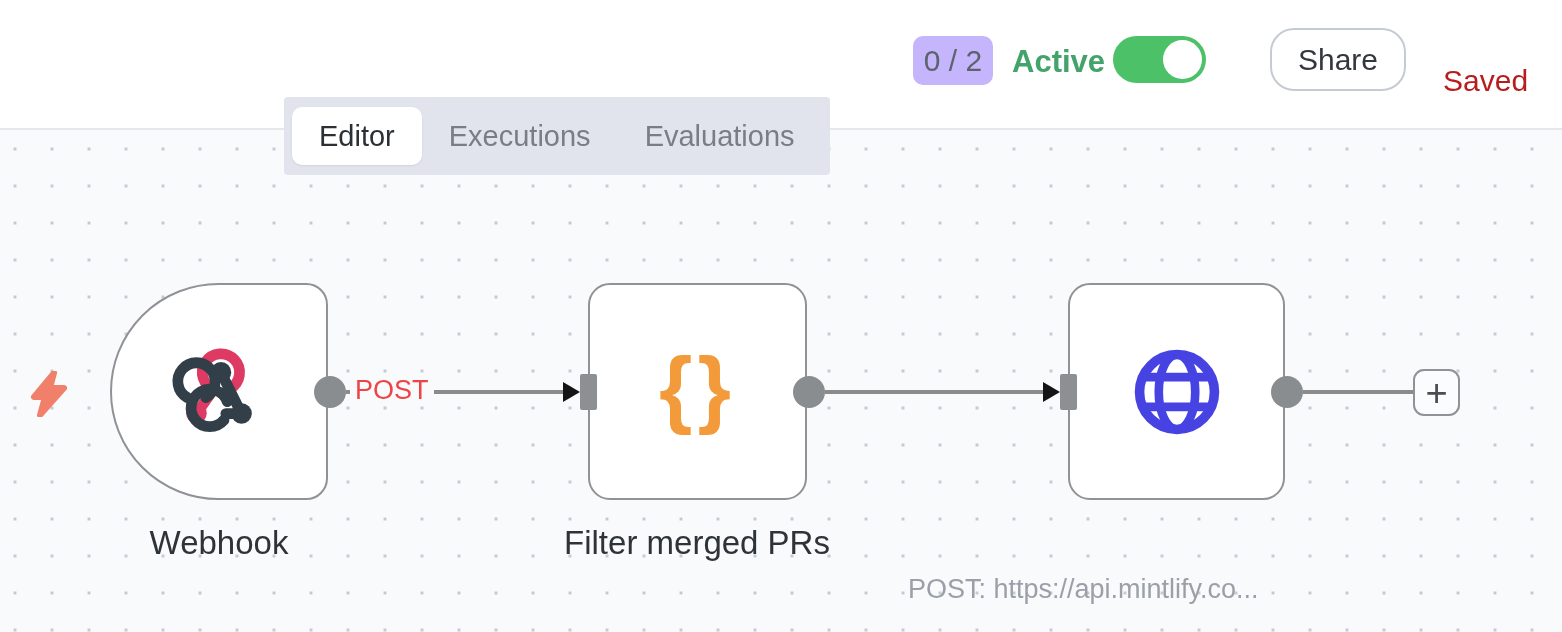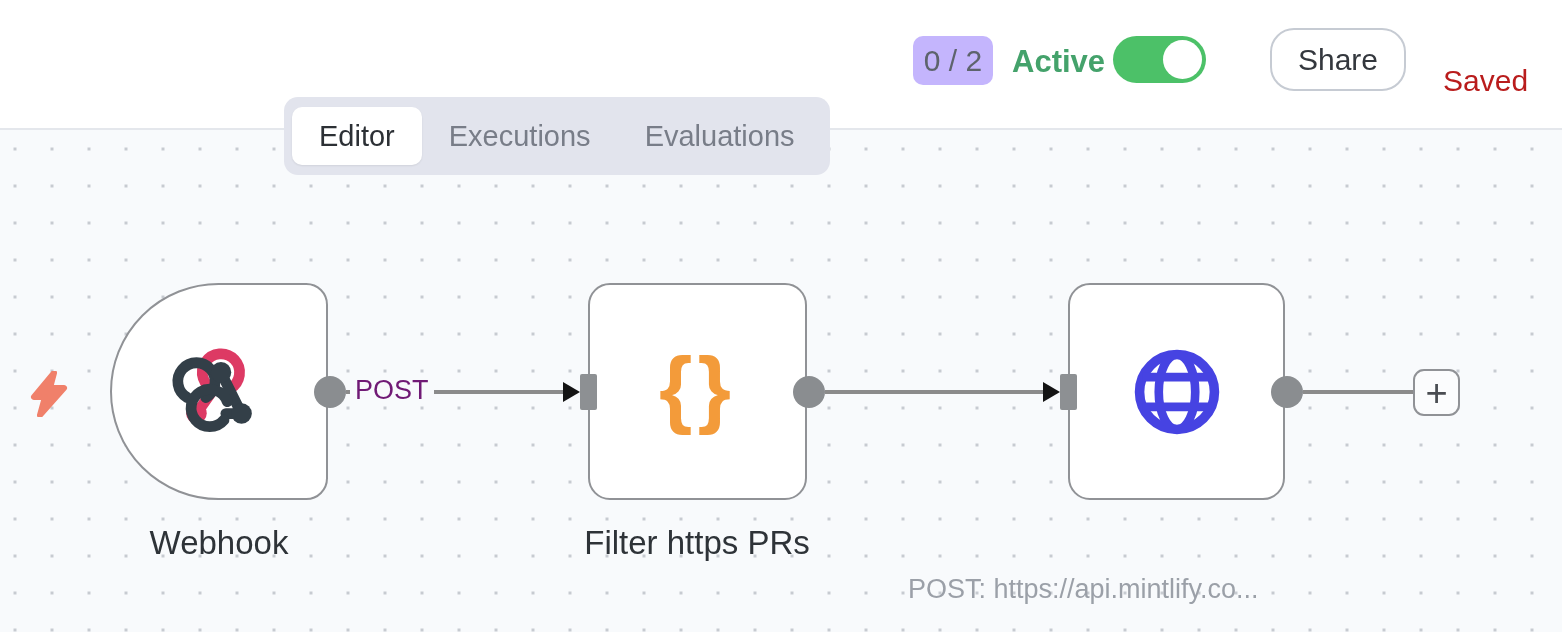--- a/index.html
+++ b/index.html
@@ -40,21 +40,21 @@
     font-size:30px; color:#34383e; cursor:pointer;
   }
   .saved-label {
     position:absolute; left:1443px; top:44px;
     font-size:30px; color:#b91c1c;margin-top:20px;
   }
 
   
   .tabs {
     position:absolute; left:284px; top:97px; height:78px;
-    background:#e2e4ed; border-radius:14px;
+    background:#e2e4ed; border-radius:4px;
     display:flex; align-items:center; padding:0 8px; z-index:5;
   }
   .tab {
     font-size:29px; color:#787d88; padding:0 27px; height:58px;
     display:flex; align-items:center; border-radius:10px; cursor:pointer;
     white-space:nowrap;
   }
   .tab.active {
     background:#ffffff; color:#2c3035;
     box-shadow:0 1px 2px rgba(0,0,0,0.08);
@@ -99,21 +99,21 @@
   .wire {
     position:absolute; top:260px; height:3.5px; background:#8b8b8b; cursor:pointer;
   }
   .wire-arrow {
     position:absolute; top:252px; width:0; height:0; 
     border-top:10px solid transparent; border-bottom:10px solid transparent;
     border-left:17px solid #141414;
   }
   .post-pill {
     position:absolute; left:350px; top:245px; z-index:4;
-    font-size:27px; color:#701a75; background:#f8fafc; padding:0 5px;
+    font-size:27px; color:#ef4444; background:#f8fafc; padding:0 5px;
   }
 
   .braces-glyph {
     font-size:86px; font-weight:600; color:#f39b3a; letter-spacing:5px;
     line-height:1; padding-bottom:10px;
   }
 
   .add-button {
     position:absolute; left:1413px; top:239px; width:47px; height:47px;
     background:#fbfcfd; border:2.5px solid #909296; border-radius:11px;
@@ -188,16 +188,16 @@
   <div class="endpoint-out" style="left:793px;"></div>
   <div class="wire" style="left:825px; width:218px;"></div>
   <div class="wire-arrow" style="left:1043px;"></div>
   <div class="endpoint-in" style="left:1060px;"></div>
 
   <div class="endpoint-out" style="left:1271px;"></div>
   <div class="wire" style="left:1303px; width:112px;"></div>
   <div class="add-button">+</div>
 
   <div class="node-label" style="left:-11px;">Webhook</div>
-  <div class="node-label" style="left:467px;">Filter https PRs</div>
+  <div class="node-label" style="left:467px;">Filter merged PRs</div>
   <div class="node-sublabel" style="left:908px;">POST: https://api.mintlify.co...</div>
 
 </div>
 
 </body></html>

